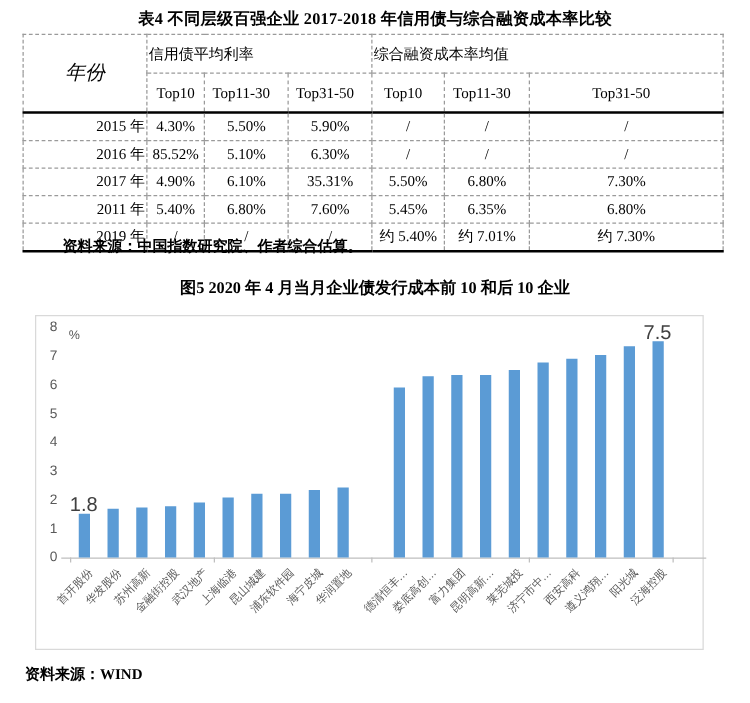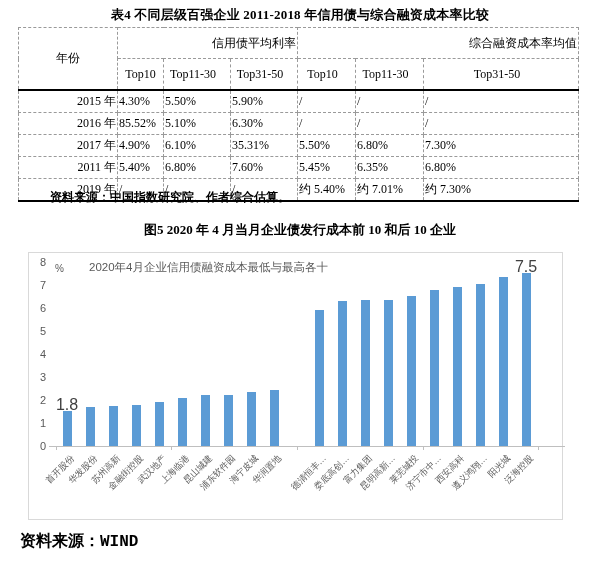--- a/index.html
+++ b/index.html
@@ -11,26 +11,26 @@
     position:absolute;top:6px;left:0;width:600px;text-align:center;
     font-size:13px;font-weight:bold;letter-spacing:0.2px;
   }
   table.t4{
     position:absolute;top:27px;left:18px;width:560px;
     border-collapse:collapse;table-layout:fixed;font-size:12px;
   }
   table.t4 td,table.t4 th{
     border:1px dashed #9a9a9a;font-weight:normal;overflow:hidden;white-space:nowrap;
   }
-  table.t4 .grp{height:28px;text-align:right;}
+  table.t4 .grp{height:28px;text-align:left;}
   table.t4 .sub{height:28px;}
-  table.t4 .yearhead{text-align:center;font-size:12px;}
+  table.t4 .yearhead{text-align:center;font-size:16px;font-style:italic;}
   table.t4 tr.data td{height:19px;}
   table.t4 .yr{text-align:right;}
-  table.t4 .num{text-align:left;padding-right:1px;}
+  table.t4 .num{text-align:center;padding-right:1px;}
   table.t4 .subc{text-align:center;}
   table.t4 .subr{text-align:center;padding-right:9px;}
   table.t4 tr.hdr2 th, table.t4 td.yearhead{border-bottom:2px solid #000;}
   table.t4 tr.last td{border-bottom:2px solid #000;}
   .src1{
     position:absolute;top:189px;left:50px;font-size:12px;font-weight:bold;
   }
   .fig-title{
     position:absolute;top:221px;left:0;width:600px;text-align:center;
     font-size:13px;font-weight:bold;
@@ -56,28 +56,28 @@
   .bar{position:absolute;width:9px;}
   .xtick{position:absolute;width:1px;height:4px;background:#bfbfbf;top:193px;}
   .cat{
     position:absolute;width:92px;text-align:right;font-size:9px;color:#595959;
     white-space:nowrap;transform:rotate(-45deg);transform-origin:100% 0;line-height:10px;
   }
   .dlabel{
     position:absolute;width:40px;text-align:center;font-size:16px;color:#404040;
   }
   .src2{
-    position:absolute;top:531px;left:20px;font-size:16px;font-weight:bold;
-    font-family:Liberation Mono, monospace;
+    position:absolute;top:531px;left:20px;font-size:12px;font-weight:bold;
+    font-family:Liberation Serif, serif;
   }
 </style>
 </head>
 <body>
 
-<div class="doc-title">表4 不同层级百强企业 2011-2018 年信用债与综合融资成本率比较</div>
+<div class="doc-title">表4 不同层级百强企业 2017-2018 年信用债与综合融资成本率比较</div>
 
 <table class="t4">
   <colgroup>
     <col style="width:99px">
       <col style="width:46px">
       <col style="width:67px">
       <col style="width:67px">
     <col style="width:58px">
       <col style="width:68px">
       <col style="width:155px">
@@ -143,21 +143,20 @@
   </tr>
 </tbody>
   </table>
 
 <div class="src1">资料来源：中国指数研究院、作者综合估算。</div>
 
 <div class="fig-title">图5  2020 年 4 月当月企业债发行成本前 10 和后 10 企业</div>
 
 <div class="chart-box">
   <div class="unit-label">%</div>
-  <div class="chart-title">2020年4月企业信用债融资成本最低与最高各十</div>
   <div class="axis-x"></div>
   <div></div>
 <div class="ytick" style="top: 187px;">0</div>
     <div class="ytick" style="top: 164px;">1</div>
     <div class="ytick" style="top: 141px;">2</div>
     <div class="ytick" style="top: 118px;">3</div>
     <div class="ytick" style="top: 95px;">4</div>
     <div class="ytick" style="top: 72px;">5</div>
     <div class="ytick" style="top: 49px;">6</div>
     <div class="ytick" style="top: 26px;">7</div>

